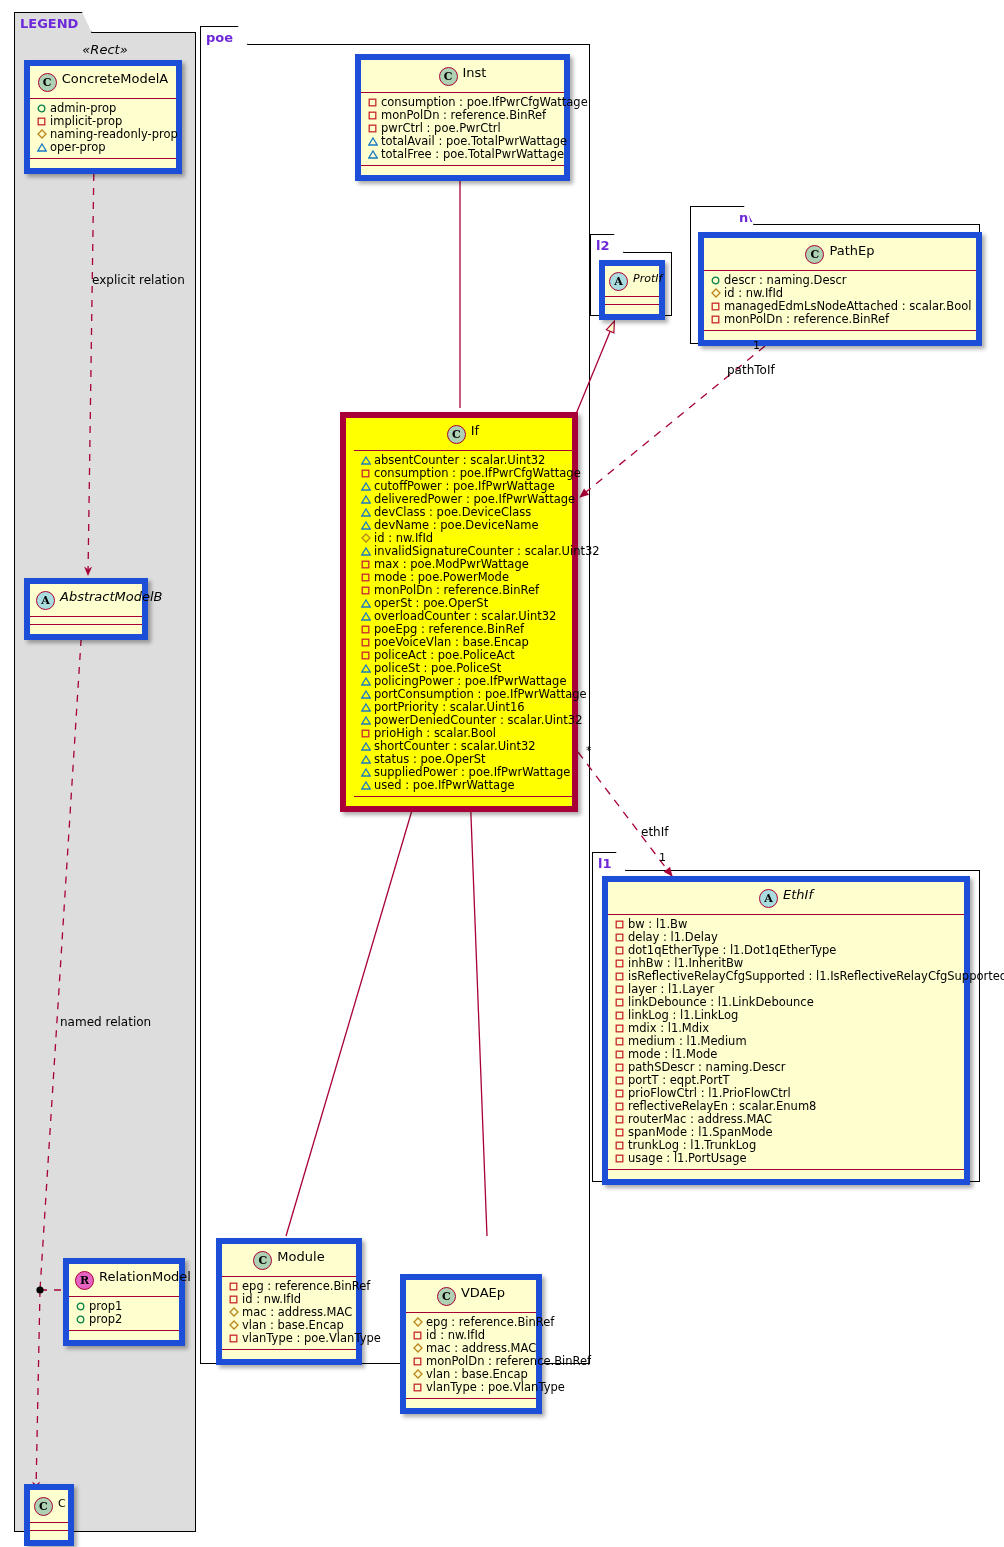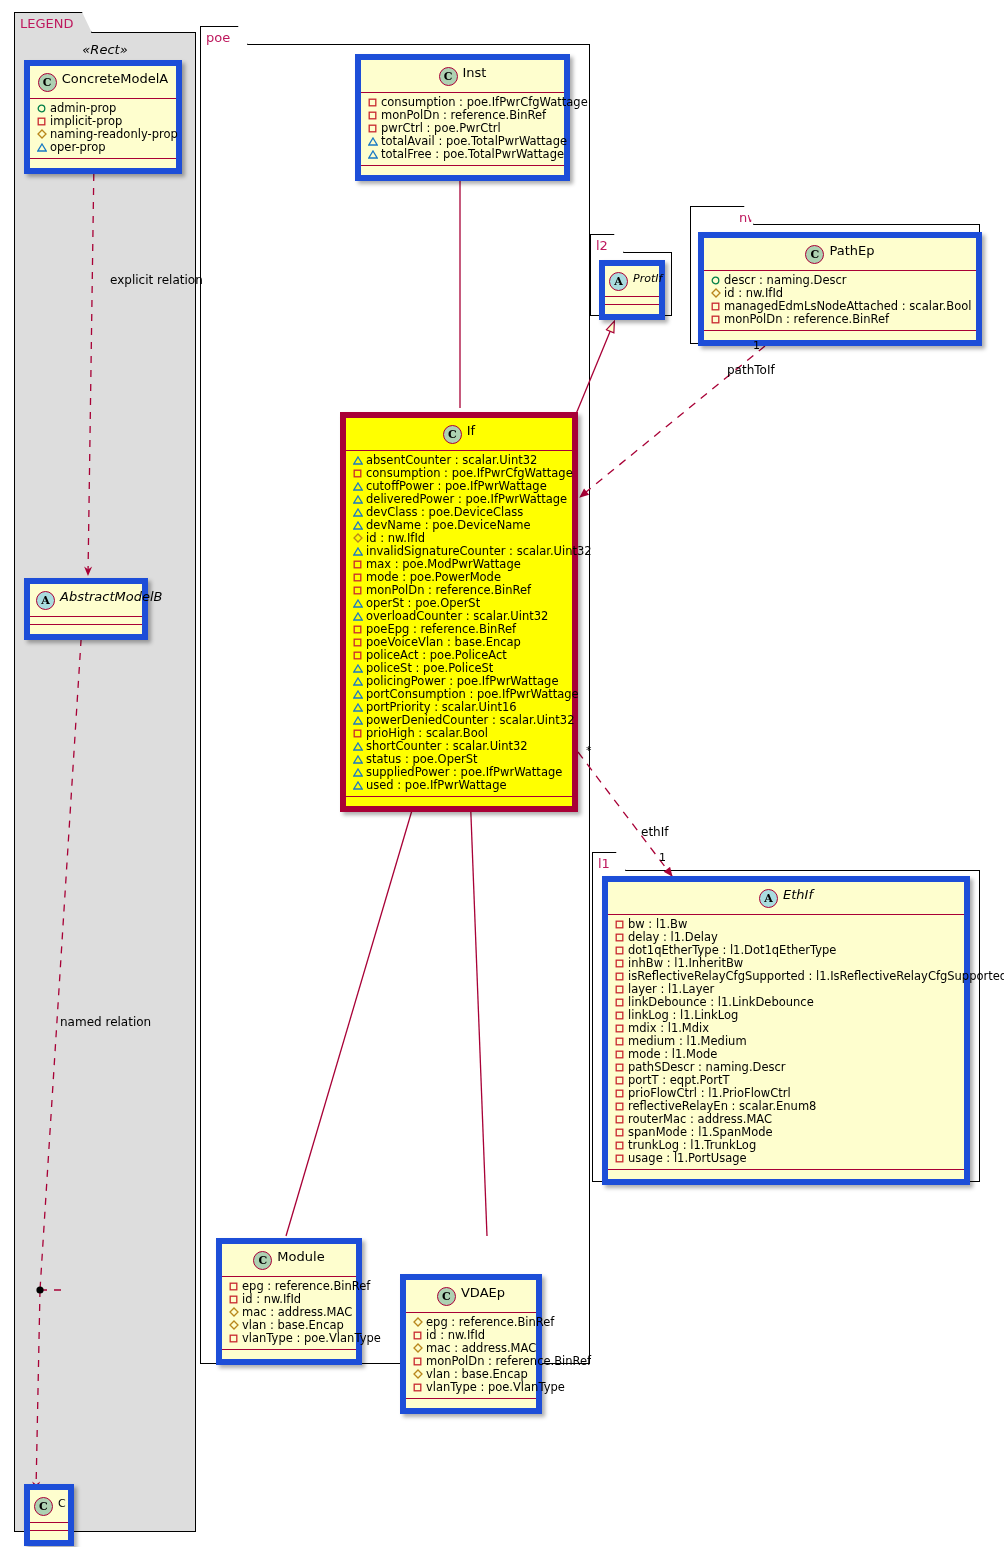--- a/index.html
+++ b/index.html
@@ -38,37 +38,37 @@
     background: transparent;
   }
   .pkg.legend-pkg { background: #DDDDDD; }
   .pkg-tab {
     position: absolute;
     box-sizing: border-box;
     border: 1px solid #000000;
     border-bottom: none;
     background: #FFFFFF;
     font-size: 13px;
-    font-weight: normal;
+    font-weight: bold;
     line-height: 1;
     padding: 4px 14px 4px 5px;
-    color: #be185d;
+    color: #6d28d9;
     clip-path: polygon(0 0, calc(100% - 10px) 0, 100% 100%, 0 100%);
   }
   .pkg-tab.legend-tab { background: #DDDDDD; }
 
   
   .cls {
     position: absolute;
     box-sizing: border-box;
     background: #FEFECE;
     border: 6px solid #1d4ed8;
     box-shadow: 3px 3px 4px rgba(0,0,0,0.32);
   }
-  .cls.highlight { background: #FFFF00; border-color: #A80036; }
+  .cls.highlight { background: #FFFF00; border-color: #A80036; padding-left: 8px; }
   .cls-head {
     position: relative;
     box-sizing: border-box;
     border-bottom: 1px solid #A80036;
     text-align: center;
     padding: 5px 6px 6px 6px;
     font-size: 13px;
     white-space: nowrap;
   }
   .badge {
@@ -208,30 +208,44 @@
   </div>
 
   <div class="cls" style="left:24px; top:578px; width:124px;">
     <div class="cls-head">
       <span class="badge a">A</span><span class="cls-name italic">AbstractModelB</span>
     </div>
     <div class="cls-attrs" style="height:8px; padding:0;"></div>
     <div class="cls-foot"></div>
   </div>
 
+  <div class="cls" style="left:63px; top:1258px; width:122px;">
+    <div class="cls-head">
+      <span class="badge r">R</span><span class="cls-name">RelationModel</span>
+    </div>
+    <div class="cls-attrs">
+        <div class="attr"><span class="vis"><svg width="9" height="9" viewBox="0 0 9 9">
+              <circle cx="4.5" cy="4.5" r="3.3" fill="none" stroke="#038048" stroke-width="1.3"></circle>
+            </svg></span><span>prop1</span></div>
+        <div class="attr"><span class="vis"><svg width="9" height="9" viewBox="0 0 9 9">
+              <circle cx="4.5" cy="4.5" r="3.3" fill="none" stroke="#038048" stroke-width="1.3"></circle>
+            </svg></span><span>prop2</span></div>
+      </div>
+    <div class="cls-foot"></div>
+  </div>
 
   <div class="cls" style="left:24px; top:1484px; width:50px;">
     <div class="cls-head" style="padding:5px 4px 6px 4px;">
       <span class="badge c">C</span><span class="cls-name" style="font-size:11px;">C</span>
     </div>
     <div class="cls-attrs" style="height:8px; padding:0;"></div>
     <div class="cls-foot"></div>
   </div>
 
-  <div class="elabel" style="left:92px; top:273px;margin-left:18px;">explicit relation</div>
+  <div class="elabel" style="left:92px; top:273px;">explicit relation</div>
   <div class="elabel" style="left:60px; top:1015px;">named relation</div>
 
   <div class="cls" style="left:355px; top:54px; width:215px;">
     <div class="cls-head">
       <span class="badge c">C</span><span class="cls-name">Inst</span>
     </div>
     <div class="cls-attrs">
         <div class="attr"><span class="vis"><svg width="9" height="9" viewBox="0 0 9 9">
               <rect x="1.2" y="1.2" width="6.6" height="6.6" fill="none" stroke="#C82930" stroke-width="1.3"></rect>
             </svg></span><span>consumption : poe.IfPwrCfgWattage</span></div>

